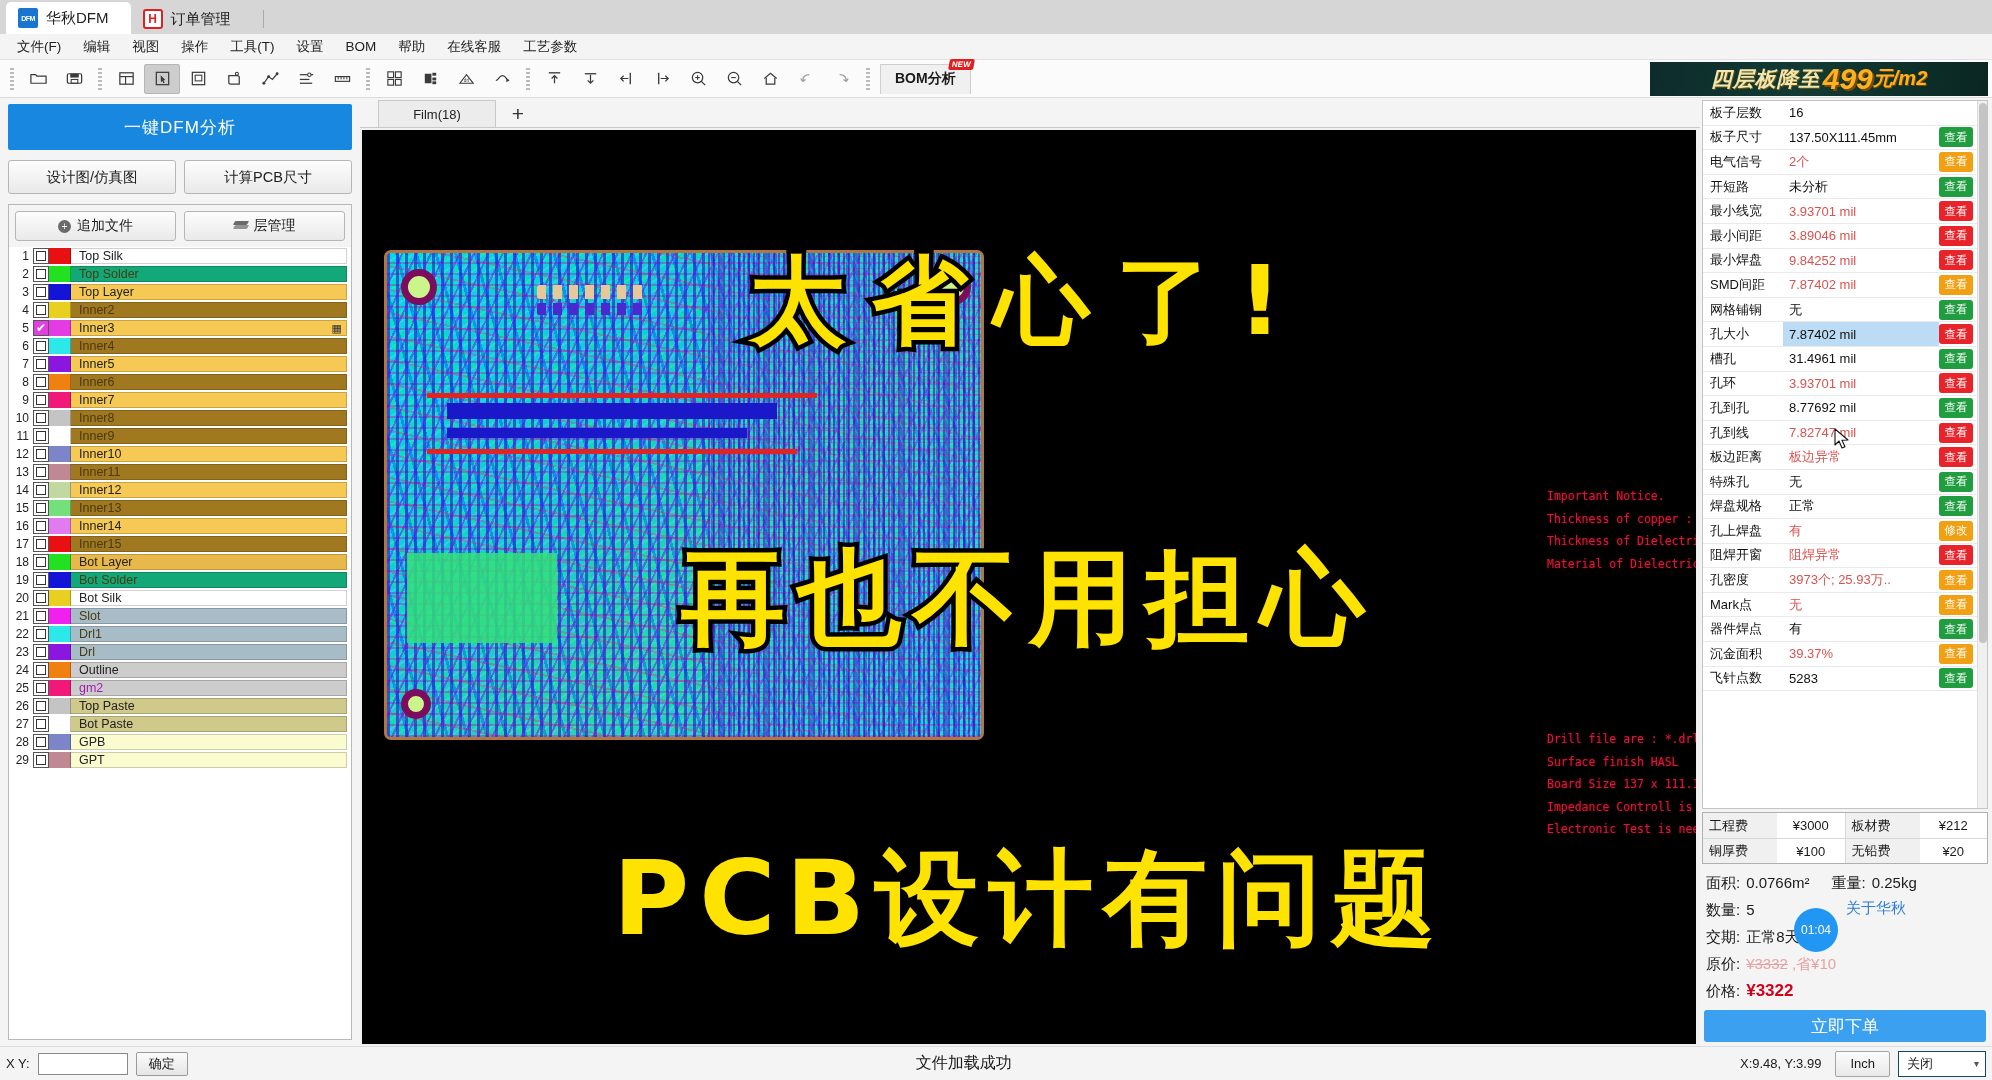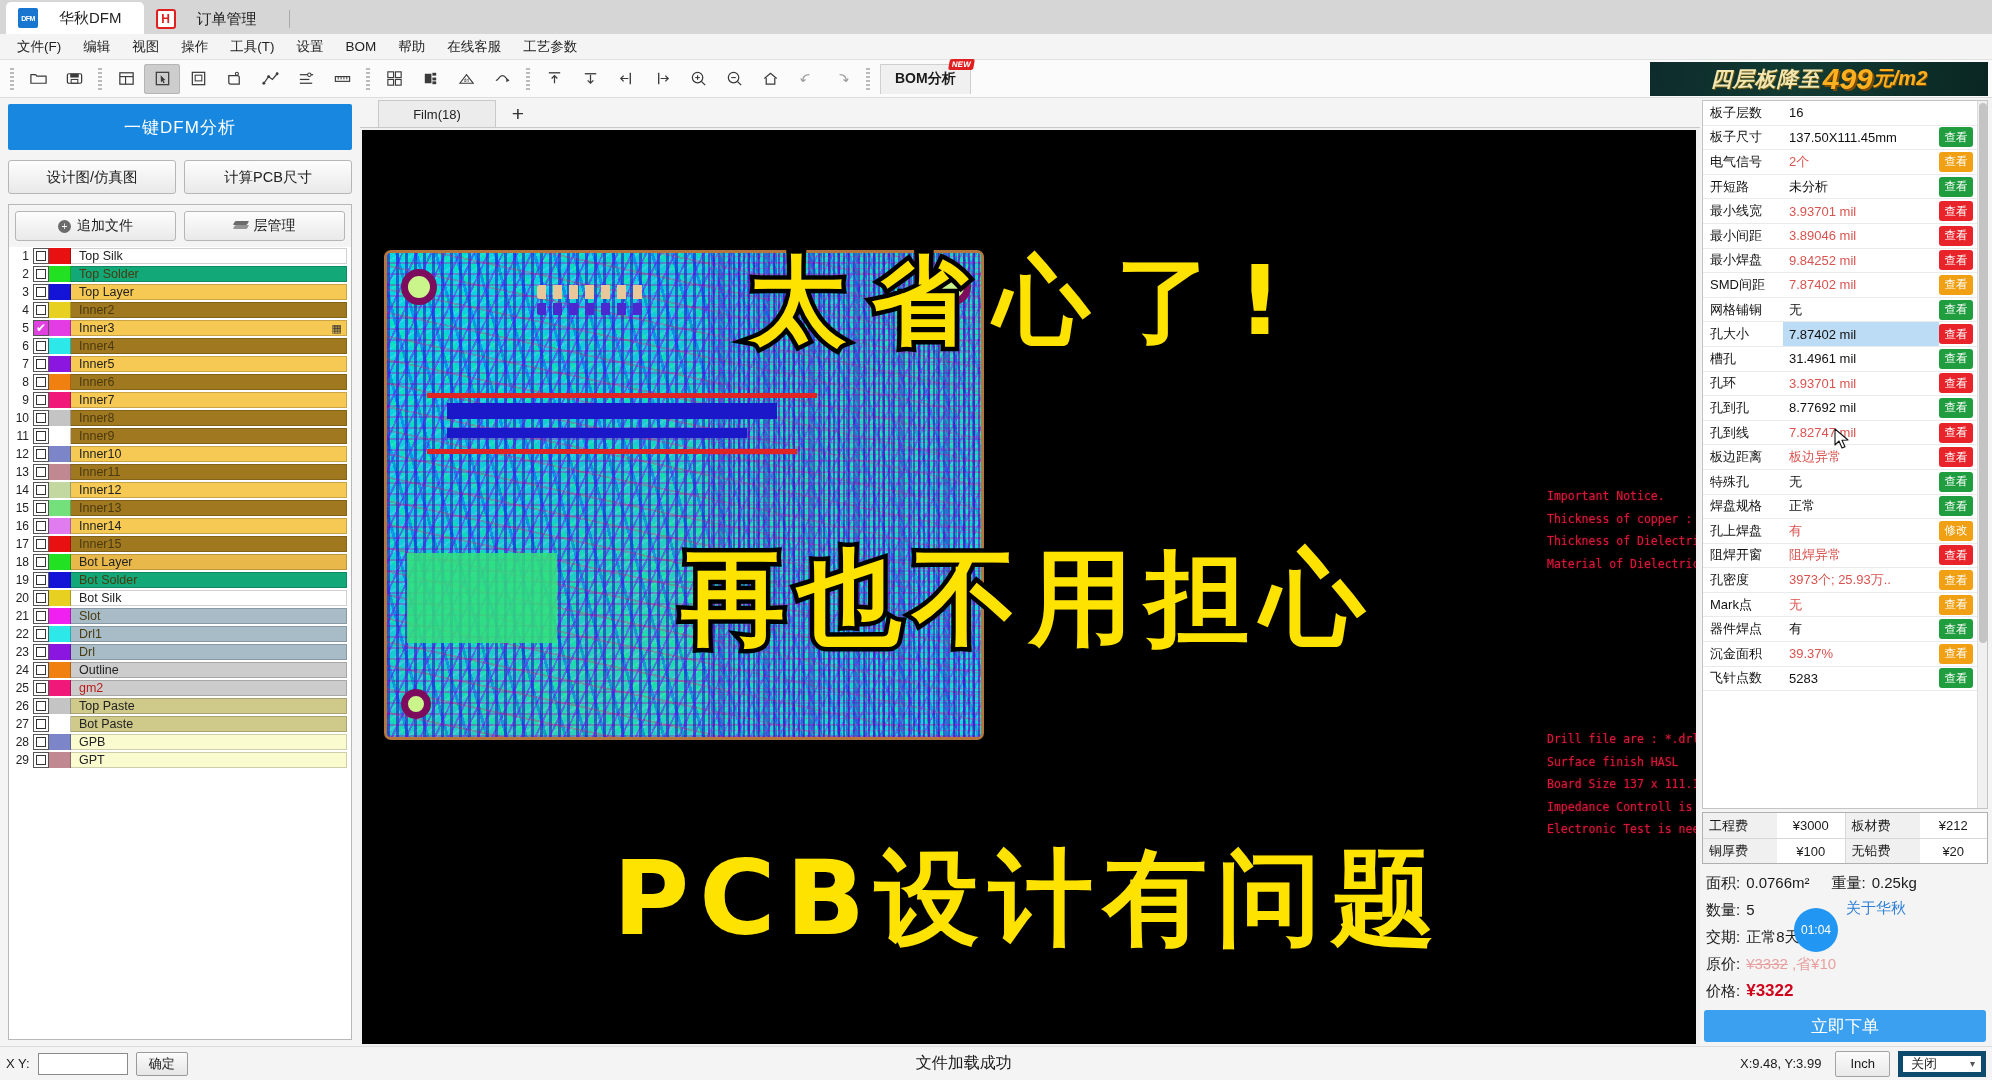--- a/index.html
+++ b/index.html
@@ -9,21 +9,21 @@
     font-size: 13px;
     background:#f0f0f0;
     color:#1a1a1a;
     -webkit-font-smoothing: antialiased;
   }
   .app { position:relative; width:1992px; height:1080px; display:flex; flex-direction:column; background:#f4f4f4; }
 
   
   .titlebar { height:34px; background:#d6d6d6; display:flex; align-items:flex-end; position:relative; flex:none; }
   .tb-tabs { display:flex; align-items:flex-end; height:34px; padding-left:6px; }
-  .tb-tab { height:30px; display:flex; align-items:center; gap:21px; padding:0 22px 0 12px; font-size:15px; color:#222; position:relative; }
+  .tb-tab { height:30px; display:flex; align-items:center; gap:8px; padding:0 22px 0 12px; font-size:15px; color:#222; position:relative; }
   .tb-tab.active { background:#fff; border-top-left-radius:5px; border-top-right-radius:5px; height:32px; }
   .tb-logo { width:20px; height:20px; background:#1876d1; border-radius:2px; display:flex; align-items:center; justify-content:center; color:#fff; font-size:7px; font-weight:bold; letter-spacing:-0.5px;}
   .tb-logo2 { width:20px; height:20px; background:#fff; border:2px solid #e02020; border-radius:3px; display:flex; align-items:center; justify-content:center; color:#e02020; font-size:12px; font-weight:bold; }
   .tb-sep { width:1px; height:18px; background:#aaa; margin:0 4px 6px 10px; align-self:flex-end; }
   .tb-right { margin-left:auto; display:flex; align-items:center; height:34px; padding-right:2px; }
   .tb-doc { font-size:13px; color:#333; margin-right:14px; }
   .tb-ico { width:30px; height:26px; display:flex; align-items:center; justify-content:center; color:#444; font-size:15px; }
   .tb-ico svg { display:block; }
 
   
@@ -150,21 +150,21 @@
   .orderbtn { height:32px; margin:6px 2px 0 2px; background:#3aa0ef; color:#fff; font-size:17px; display:flex; align-items:center; justify-content:center; border-radius:3px; flex:none;}
 
   
   .statusbar { height:34px; background:#f4f4f4; border-top:1px solid #dcdcdc; display:flex; align-items:center; padding:0 6px; flex:none; gap:8px;}
   .xylabel { font-size:13px; }
   .xyinput { width:90px; height:22px; border:1px solid #8a8a8a; background:#fff; }
   .okbtn { height:24px; padding:0 12px; background:linear-gradient(#fbfbfb,#e6e6e6); border:1px solid #9a9a9a; border-radius:2px; font-size:13px; display:flex; align-items:center;}
   .statusmsg { margin-left:auto; margin-right:auto; font-size:16px; }
   .coord { font-size:13px; margin-right:6px;}
   .unitbtn { height:26px; padding:0 14px; background:linear-gradient(#fbfbfb,#e9e9e9); border:1px solid #a4a4a4; border-radius:2px; font-size:13px; display:flex; align-items:center;}
-  .selbox { width:88px; height:26px; border:5px solid #0c4a6e; background:#fff; display:flex; align-items:center; padding-left:8px; font-size:13px; position:relative;}
+  .selbox { width:88px; height:26px; border:1px solid #0c4a6e; background:#fff; display:flex; align-items:center; padding-left:8px; font-size:13px; position:relative;}
   .selbox:after { content:"▾"; position:absolute; right:6px; color:#555; font-size:10px;}
   .cursor-arrow { position:absolute; left:1834px; top:428px; width:0;height:0; pointer-events:none; }
   .cursor-arrow svg { position:absolute; left:0; top:0;}
 </style>
 </head>
 <body>
 
 <div class="app">
 
   <div class="titlebar">
@@ -579,21 +579,21 @@
               </span>
               <span class="lswatch" style="background:#f08010"></span>
               <span class="lname" style="background:#cccccc;color:#222">Outline</span>
             </div>
             <div class="lrow">
               <span class="lnum">25</span>
               <span class="lcheckwrap">
                 <span class="lcheck"></span>
               </span>
               <span class="lswatch" style="background:#f01878"></span>
-              <span class="lname" style="background:#cccccc;color:#b91c1c">gm2</span>
+              <span class="lname" style="background:#cccccc;color:#a21caf">gm2</span>
             </div>
             <div class="lrow">
               <span class="lnum">26</span>
               <span class="lcheckwrap">
                 <span class="lcheck"></span>
               </span>
               <span class="lswatch" style="background:#c4c4c4"></span>
               <span class="lname" style="background:#cfc98a;color:#222">Top Paste</span>
             </div>
             <div class="lrow">

